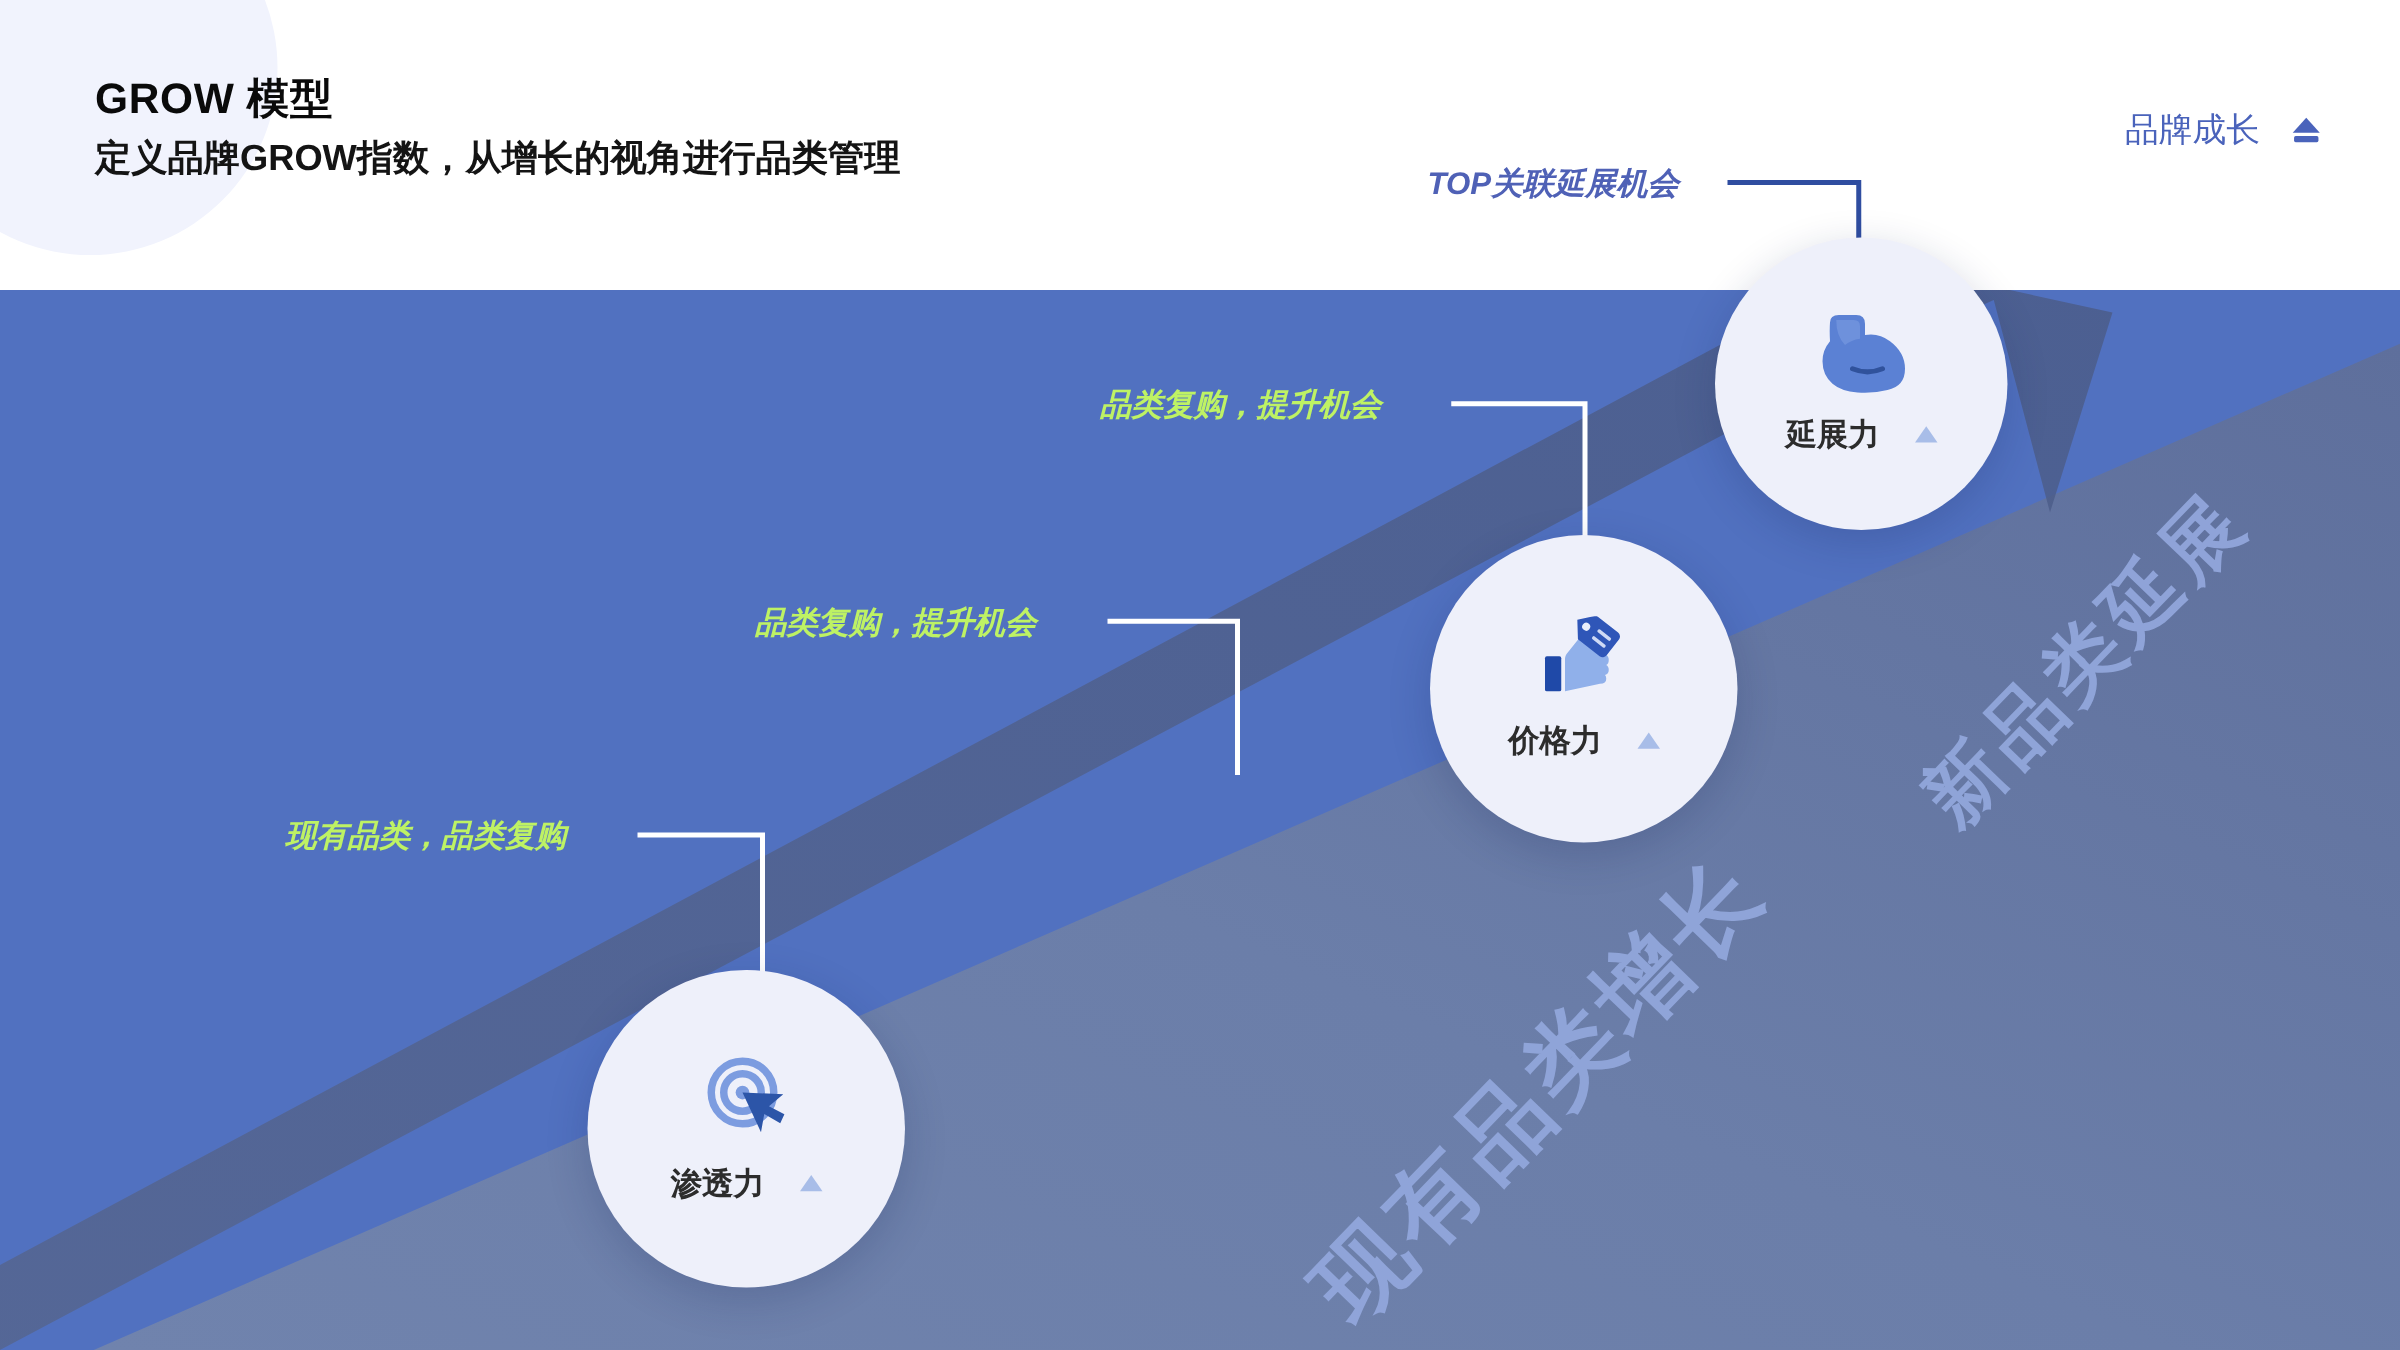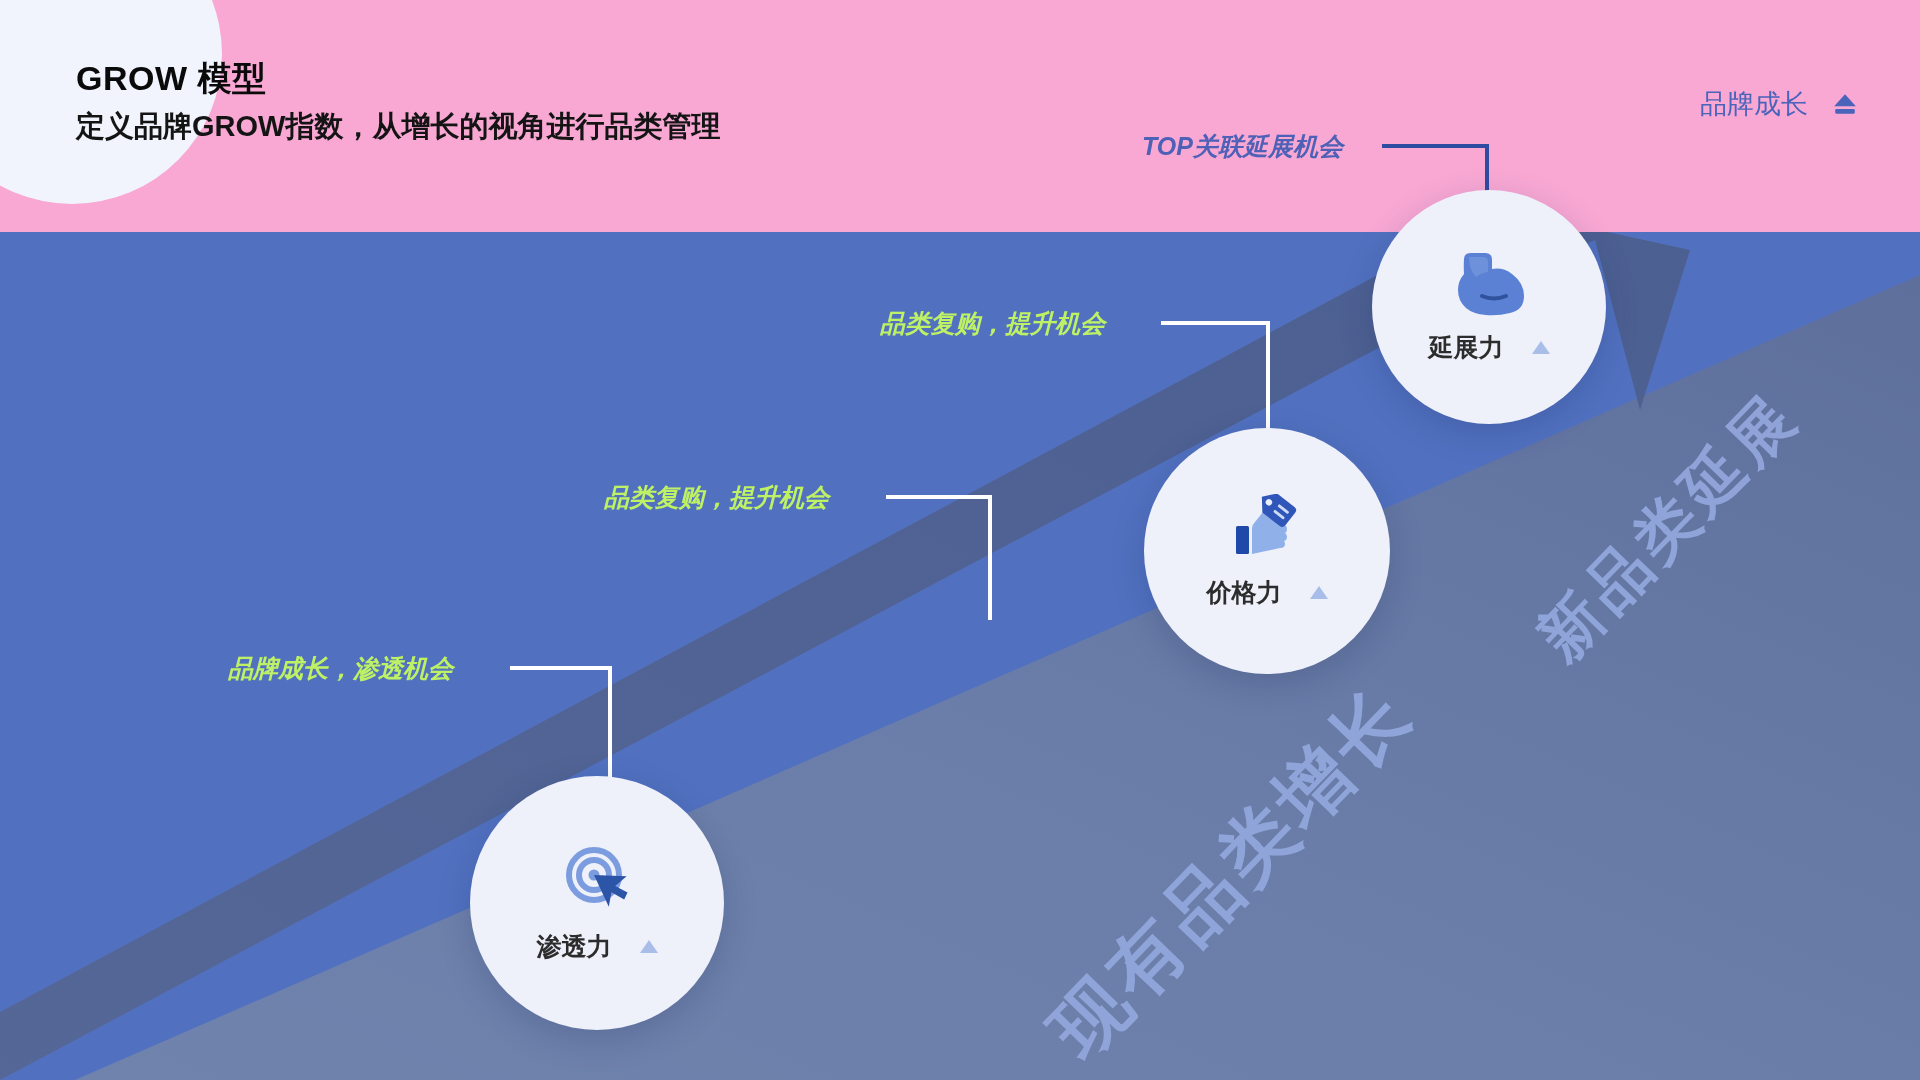--- a/index.html
+++ b/index.html
@@ -7,21 +7,21 @@
   body {
     font-family:"Liberation Sans","DejaVu Sans",sans-serif;
     background:#5171c0;
     position:relative;
   }
   #stage { position:absolute; inset:0; width:1920px; height:1080px; overflow:hidden; }
 
   
   .header {
     position:absolute; left:0; top:0; width:1920px; height:232px;
-    background:#f9a8d4; overflow:hidden; z-index:5;
+    background:#ffffff; overflow:hidden; z-index:5;
   }
   .header-deco-circle{
     position:absolute; left:-78px; top:-96px; width:300px; height:300px;
     border-radius:50%; background:#f1f3fd;
   }
   .header-inner{ position:absolute; left:0; top:0; width:1920px; height:232px; }
   .title{
     position:absolute; left:76px; top:56px;
     font-size:34px; font-weight:bold; color:#0a0a0a; letter-spacing:.5px;
     white-space:nowrap;
@@ -133,21 +133,21 @@
         <span class="lvl">
           <svg viewBox="0 0 24 24" width="26" height="26">
             <polygon points="12,3 22,14 2,14" fill="#4a63bb"></polygon>
             <rect x="3" y="16.5" width="18" height="4.5" rx="1.2" fill="#4a63bb"></rect>
           </svg>
         </span>
       </div>
     </div>
   </div>
 
-  <div class="ann ann-white" style="left:228px; top:652px;">品牌成长，渗透机会</div>
+  <div class="ann ann-white" style="left:228px; top:652px;">现有品类，品类复购</div>
   <div class="ann ann-white" style="left:604px; top:481px;">品类复购，提升机会</div>
   <div class="ann ann-white" style="left:880px; top:307px;">品类复购，提升机会</div>
   <div class="ann ann-blue" style="left:1142px; top:130px;">TOP关联延展机会</div>
 
   <div class="node" style="left:470px; top:776px; width:254px; height:254px;">
     <span class="icon">
       <svg width="72" height="72" viewBox="0 0 72 72">
         <circle cx="33" cy="31" r="25" fill="none" stroke="#7c9ce0" stroke-width="6"></circle>
         <circle cx="33" cy="31" r="15" fill="none" stroke="#7c9ce0" stroke-width="6"></circle>
         <circle cx="33" cy="31" r="5.5" fill="#7c9ce0"></circle>

